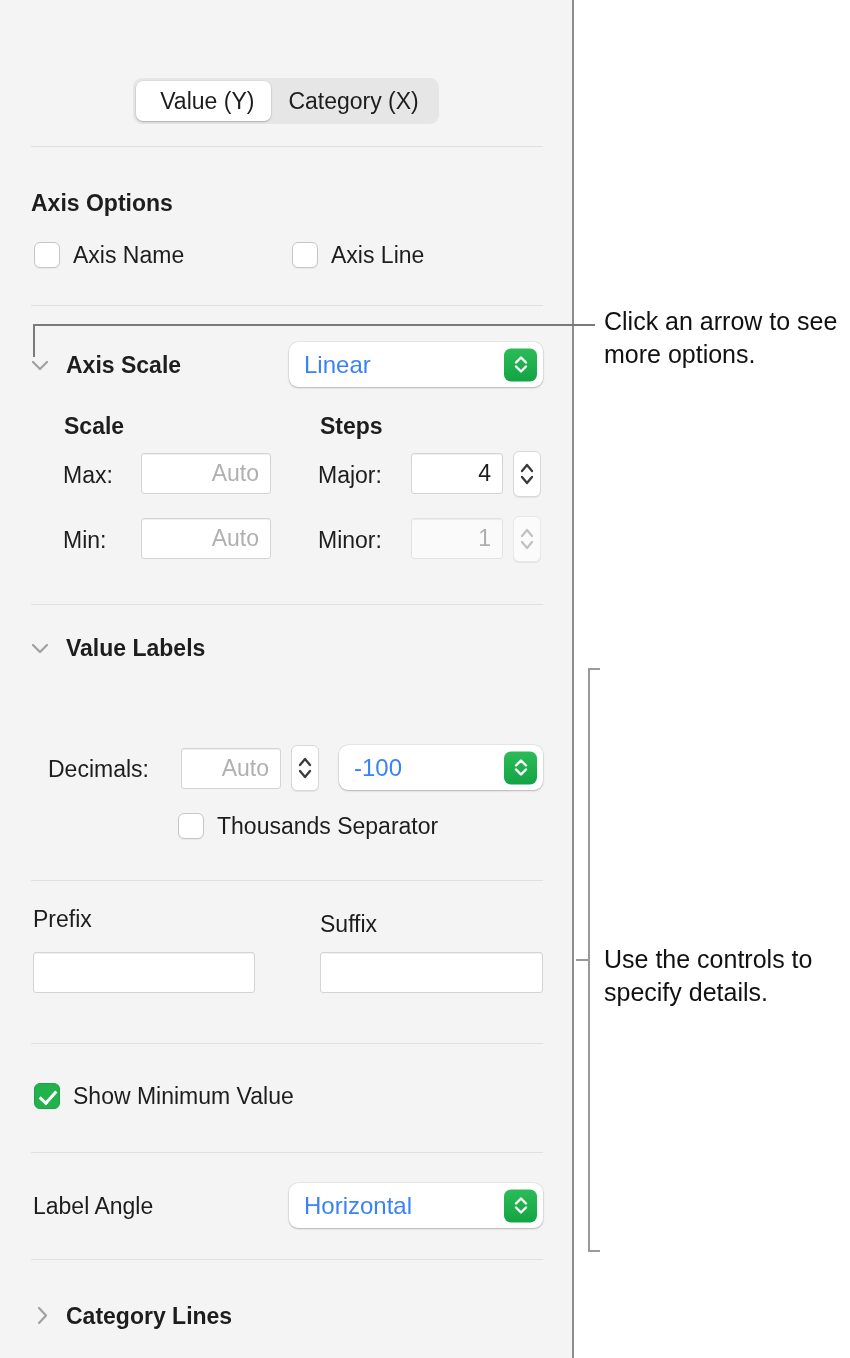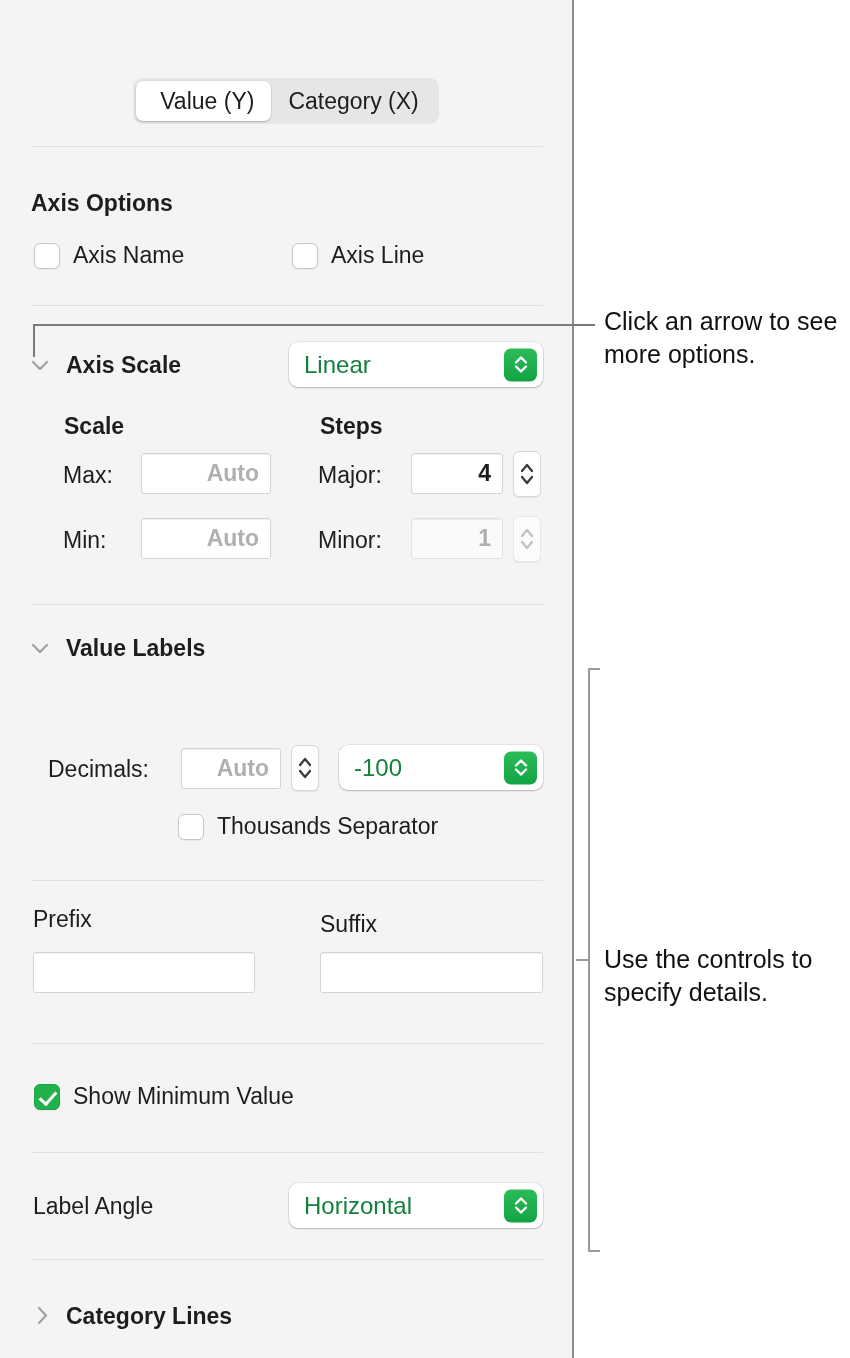--- a/index.html
+++ b/index.html
@@ -63,39 +63,39 @@
     position: absolute; font-size: 23px; color: #1d1d1d; white-space: nowrap;
   }
   .lbl.bold { font-weight: bold; }
 
   .chev {
     position: absolute; width: 26px; height: 26px;
   }
   .chev svg { display: block; }
 
   
-  .cbrow { position: absolute; display: flex; align-items: flex-end; }
+  .cbrow { position: absolute; display: flex; align-items: flex-start; }
   .cbox {
     width: 26px; height: 26px; border-radius: 6px; background: #ffffff;
     border: 1px solid #c6c6c6; box-shadow: 0 1px 1px rgba(0,0,0,.05);
     flex: none; position: relative;
   }
   .cbox.on { background: #22b24c; border-color: #1da345; }
   .cbox.on::after {
     content: ""; position: absolute; left: 8px; top: 3px;
     width: 7px; height: 14px; border: solid #ffffff;
     border-width: 0 3px 3px 0; transform: rotate(42deg);
   }
   .cblabel { font-size: 23px; color: #1d1d1d; margin-left: 13px; white-space: nowrap; }
 
   
   .field {
     position: absolute; background: #ffffff; border: 1px solid #d4d4d4;
     border-radius: 3px; box-shadow: 0 1px 0 rgba(0,0,0,.06) inset;
-    display: flex; align-items: center; font-size: 23px; color: #1d1d1d; font-weight: bold;
+    display: flex; align-items: center; font-size: 23px; color: #1d1d1d;
   }
   .field.right { justify-content: flex-end; padding-right: 11px; }
   .field.ph { color: #b0b0b0; }
   .field.dis { background: #fafafa; border-color: #e2e2e2; color: #aeaeae; }
 
   
   .stepper {
     position: absolute; width: 28px; height: 46px; border-radius: 6px;
     background: #ffffff; border: 1px solid #d8d8d8;
     box-shadow: 0 1px 1px rgba(0,0,0,.07);
@@ -104,21 +104,21 @@
   .stepper.dis { background: #fbfbfb; border-color: #e8e8e8; }
   .stepper svg { display: block; }
 
   
   .popup {
     position: absolute; background: #ffffff; border-radius: 9px;
     box-shadow: 0 1px 2px rgba(0,0,0,.22), 0 0 0 .5px rgba(0,0,0,.10);
     display: flex; align-items: center;
   }
   .popup .pval {
-    font-size: 24px; color: #15803d; padding-left: 15px; white-space: nowrap;
+    font-size: 24px; color: #3b82f6; padding-left: 15px; white-space: nowrap;
   }
   .popup .parrows {
     position: absolute; right: 6px; top: 50%; transform: translateY(-50%);
     width: 33px; height: 33px; border-radius: 7px;
     background: linear-gradient(#2cbb58, #12a444);
     display: flex; align-items: center; justify-content: center;
   }
   .popup .parrows svg { display: block; }
 
   

